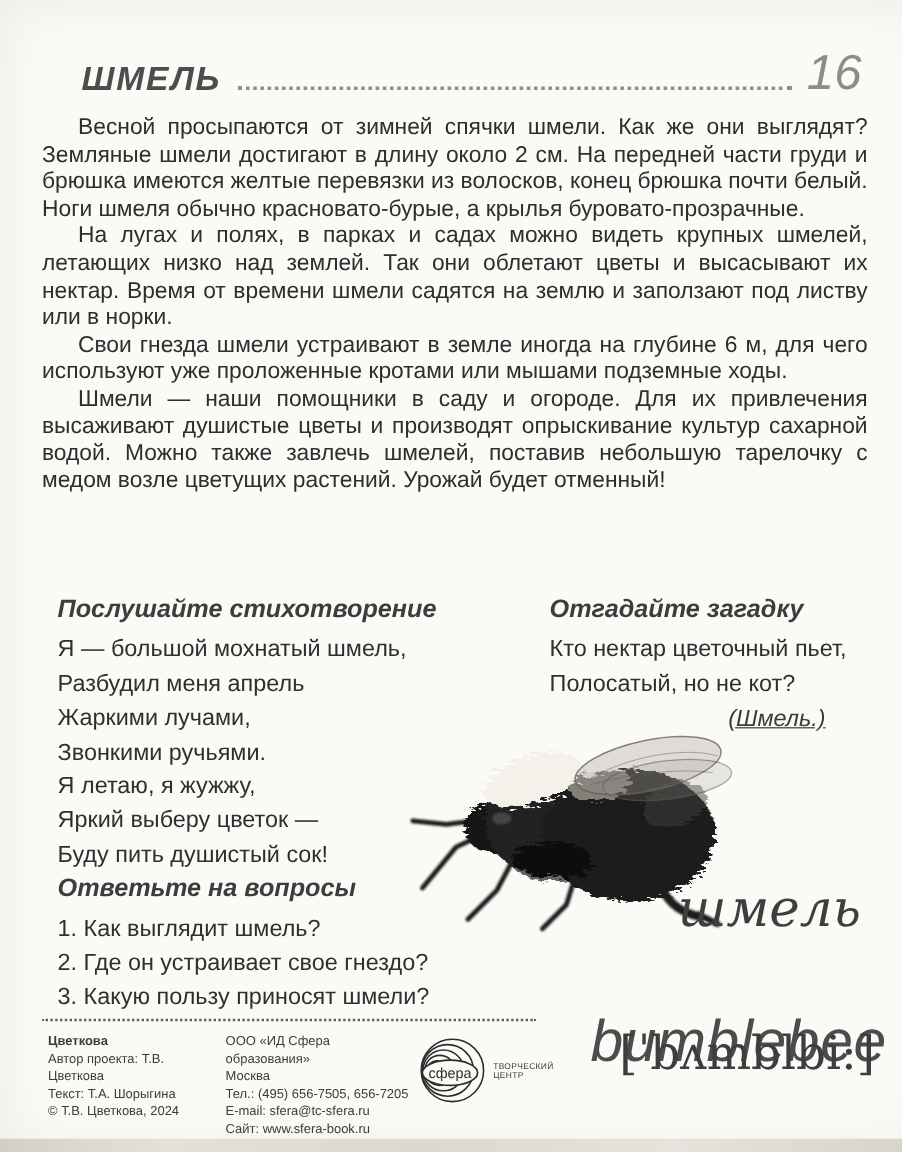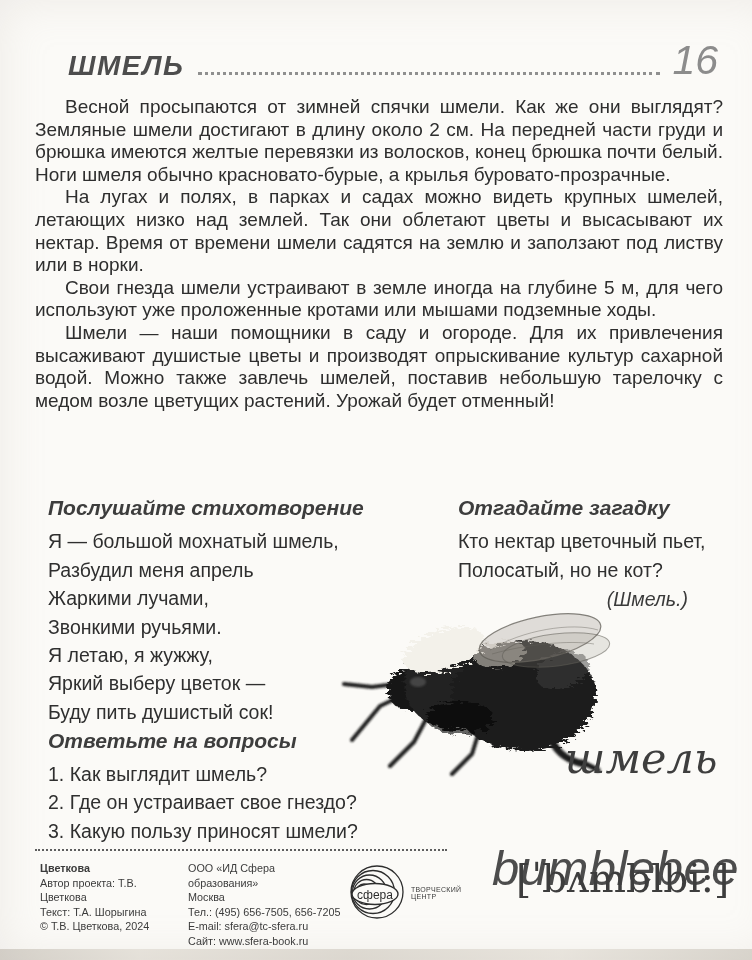--- a/index.html
+++ b/index.html
@@ -30,21 +30,21 @@
     text-align:center; font-family:"DejaVu Sans", sans-serif;
     font-size:46px; font-weight:bold; letter-spacing:6px;
     color:#f6f5f2; text-shadow:2px 3px 2px rgba(168,163,152,0.55);
     white-space:nowrap;
   }
 
   
   .section-heading { font-weight:bold; font-style:italic; font-size:21px; color:#3d3d3d; margin:0 0 5px 0; }
   .poem { position:absolute; left:48px; top:494px; width:370px; z-index:2; font-size:19.5px; line-height:28.4px; }
   .riddle { position:absolute; left:458px; top:494px; width:266px; z-index:2; font-size:19.5px; line-height:28.4px; }
-  .riddle-answer { text-align:right; font-style:italic; padding-right:36px; margin-top:1px; color:#3a3a3a; }
+  .riddle-answer { text-align:right; font-style:italic; padding-right:36px; margin-top:1px; color:#3a3a3a;text-decoration:underline; }
   .questions { position:absolute; left:48px; top:727px; width:410px; z-index:2; font-size:19.5px; line-height:28.2px; }
 
   
   .bee { position:absolute; left:332px; top:592px; width:294px; height:190px; z-index:1; }
 
   
   .vocab-script {
     position:absolute; left:556px; top:733px; width:170px; z-index:2; text-align:center;
     font-family:"DejaVu Serif", serif; font-style:italic; font-size:43px; color:#3e3e3e;
   }
@@ -80,21 +80,21 @@
 
   <div class="titlebar">
     <span class="title">ШМЕЛЬ</span>
     <span class="leader"></span>
     <span class="pageno">16</span>
   </div>
 
   <div class="bodytext">
     <p>Весной просыпаются от зимней спячки шмели. Как же они выглядят? Земляные шмели достигают в длину около 2 см. На передней части груди и брюшка имеются желтые перевязки из волосков, конец брюшка почти белый. Ноги шмеля обычно красновато-бурые, а крылья буровато-прозрачные.</p>
     <p>На лугах и полях, в парках и садах можно видеть крупных шмелей, летающих низко над землей. Так они облетают цветы и высасывают их нектар. Время от времени шмели садятся на землю и заползают под листву или в норки.</p>
-    <p>Свои гнезда шмели устраивают в земле иногда на глубине 5 м, для чего используют уже проложенные кротами или мышами подземные ходы.</p>
+    <p>Свои гнезда шмели устраивают в земле иногда на глубине 6 м, для чего используют уже проложенные кротами или мышами подземные ходы.</p>
     <p>Шмели — наши помощники в саду и огороде. Для их привлечения высаживают душистые цветы и производят опрыскивание культур сахарной водой. Можно также завлечь шмелей, поставив небольшую тарелочку с медом возле цветущих растений. Урожай будет отменный!</p>
   </div>
 
 
   <div class="poem">
     <div class="section-heading">Послушайте стихотворение</div>
     <div>Я — большой мохнатый шмель,</div>
     <div>Разбудил меня апрель</div>
     <div>Жаркими лучами,</div>
     <div>Звонкими ручьями.</div>

